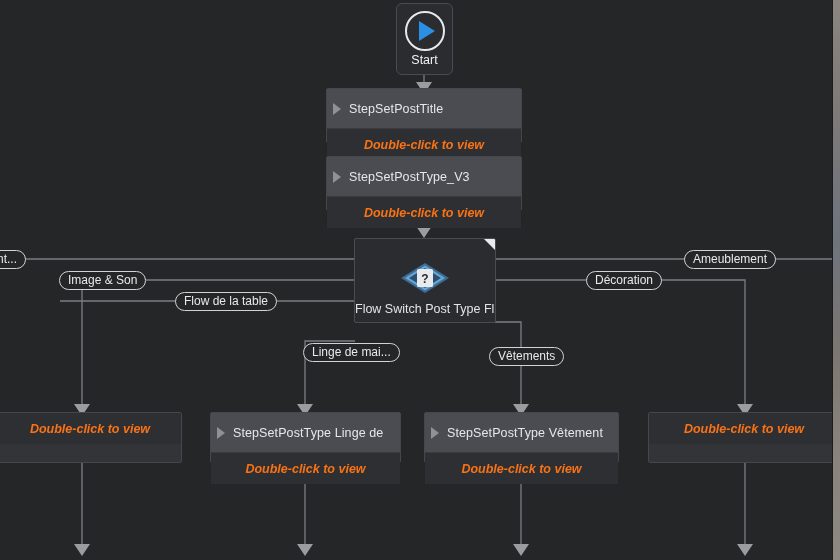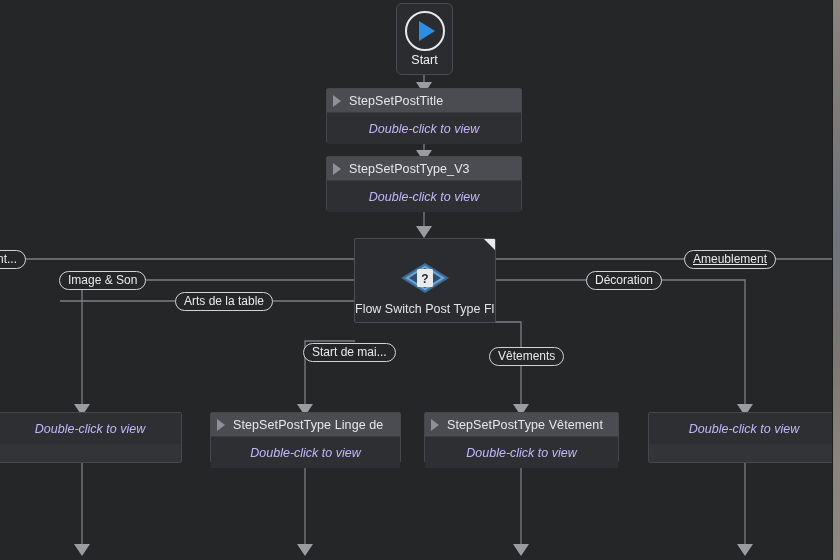--- a/index.html
+++ b/index.html
@@ -50,21 +50,21 @@
     background: #333438;
     border: 1px solid #45474b;
     border-radius: 2px;
   }
   .node-header {
     height: 23px;
     background: #4a4c51;
     border-bottom: 1px solid #3a3c40;
     display: flex;
     align-items: center;
-    padding: 0 6px;
+    padding: 8px 6px;
     overflow: hidden;
     white-space: nowrap;
   }
   .node-header .play-tri {
     flex: 0 0 auto;
     width: 0;
     height: 0;
     border-left: 8px solid #8f9196;
     border-top: 6px solid transparent;
     border-bottom: 6px solid transparent;
@@ -78,23 +78,24 @@
     white-space: nowrap;
   }
   .node-body {
     height: 31px;
     background: #2e2f33;
     display: flex;
     align-items: center;
     justify-content: center;
   }
   .node-body span {
-    color: #c4b5fd;
+    color: #f97316;
     font-size: 12.5px;
     font-style: italic;
+    font-weight: bold;
   }
 
   
   #start-node {
     position: absolute;
     box-sizing: border-box;
     background: #2b2c30;
     border: 1px solid #4a4c51;
     border-radius: 6px;
     display: flex;
@@ -317,26 +318,26 @@
   <div class="node" style="left:648px; top:412px; width:192px; height:51px;">
     <div class="node-body">
       <span>Double-click to view</span>
     </div>
   </div>
 
   <div class="edge-label" style="left:-12px; top:250px;">nt...</div>
 
   <div class="edge-label" style="left:59px; top:271px;">Image &amp; Son</div>
 
-  <div class="edge-label" style="left:175px; top:292px;">Arts de la table</div>
-
-  <div class="edge-label" style="left:303px; top:343px;">Start de mai...</div>
+  <div class="edge-label" style="left:175px; top:292px;">Flow de la table</div>
+
+  <div class="edge-label" style="left:303px; top:343px;">Linge de mai...</div>
 
   <div class="edge-label" style="left:489px; top:347px;">Vêtements</div>
 
   <div class="edge-label" style="left:586px; top:271px;">Décoration</div>
 
-  <div class="edge-label" style="left:684px; top:250px;text-decoration:underline;">Ameublement</div>
+  <div class="edge-label" style="left:684px; top:250px;">Ameublement</div>
 
   <div id="right-strip-edge"></div>
   <div id="right-strip"></div>
 
 </div>
 
 </body></html>

